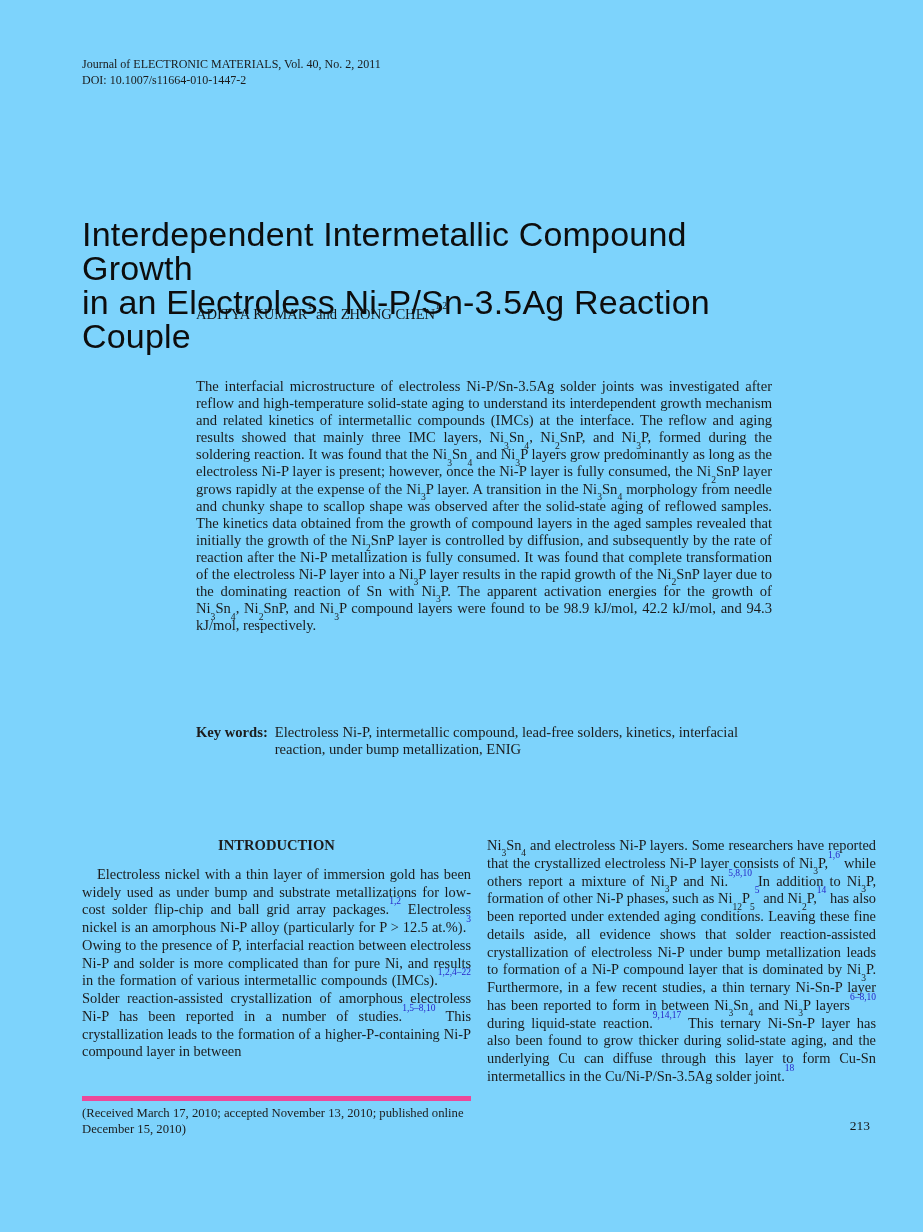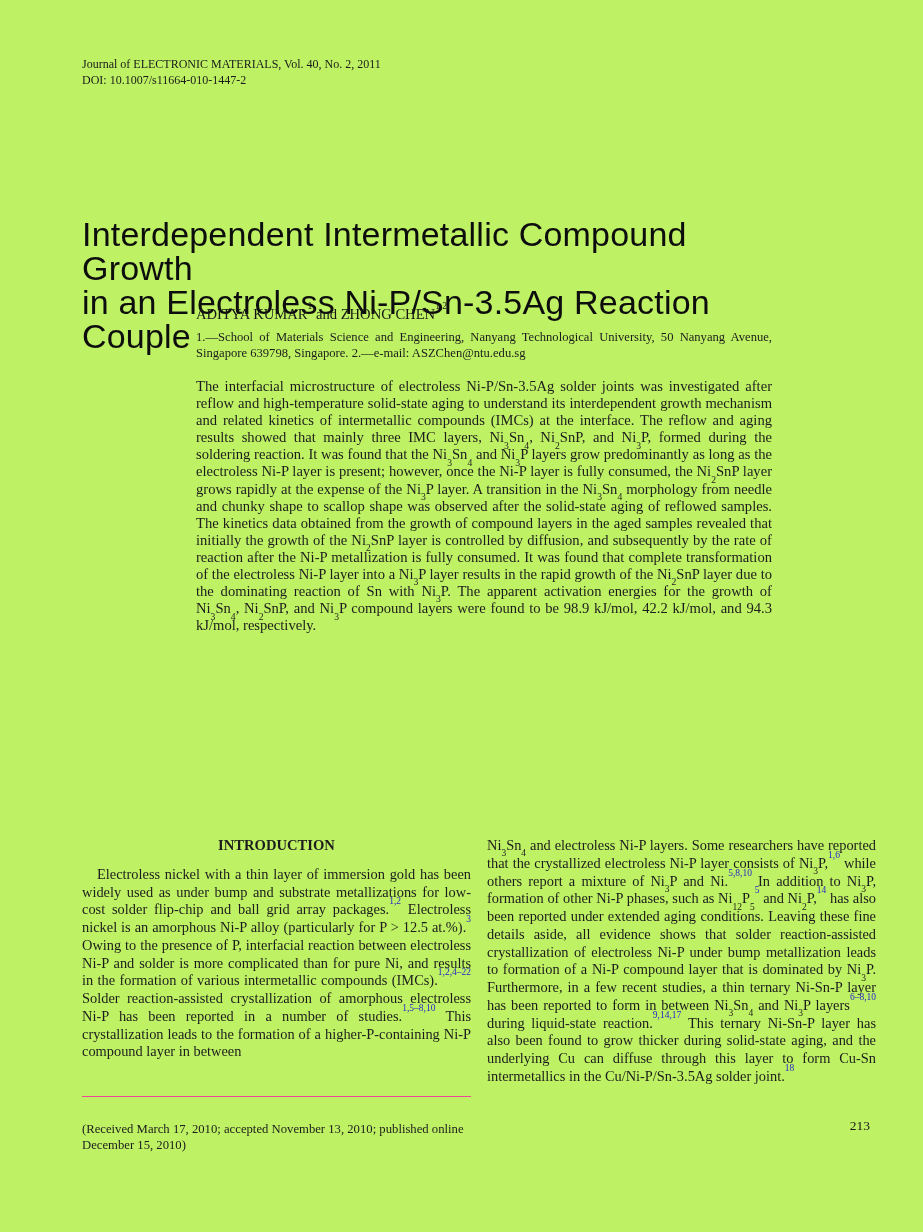--- a/index.html
+++ b/index.html
@@ -1,17 +1,17 @@
 <!DOCTYPE html>
 <html><head>
 <meta charset="utf-8">
 <style>
   html,body { margin:0; padding:0; background:#ffffff; }
   .page {
-    position:relative; width:923px; height:1232px; background:#bef264;
+    position:relative; width:923px; height:1232px; background:#7dd3fc;
     font-family:"Liberation Serif", serif; color:#1c1c1c; overflow:hidden;
   }
   
   .header { position:absolute; left:82px; top:57px; font-size:12px; line-height:15.5px; color:#1a1a1a; }
   
   .title {
     position:absolute; left:82px; top:194px; width:680px;
     font-family:"Liberation Sans", sans-serif; font-weight:400;
     font-size:34px; line-height:34px; color:#0d0d0d; letter-spacing:0.2px;
   }
@@ -27,21 +27,21 @@
   
   .col { position:absolute; top:816px; width:389px; font-size:14.4px; line-height:17.75px; text-align:justify;margin-top:21px; }
   .col-left { left:82px; }
   .col-right { left:487px; }
   .section-heading { text-align:center; font-weight:bold; font-size:14.6px; margin:0 0 11px 0; }
   .col p { margin:0; }
   .indent { text-indent:15px; }
   
   .footnote {
     position:absolute; left:82px; top:1096px; width:389px;
-    border-top:1px solid #ec4899; padding-top:24px;
+    border-top:5px solid #ec4899; padding-top:4px;
     font-size:12.7px; line-height:16.2px; text-align:left;
   }
   
   .pagenum { position:absolute; right:53px; top:1118px; font-size:13.5px; color:#161616; }
   
   sub { font-size:0.66em; line-height:0; position:relative; top:0.25em; }
   sup { font-size:0.66em; line-height:0; position:relative; top:-0.42em; }
   sup.cite { color:#2626c9; }
 </style>
 </head>
@@ -54,24 +54,27 @@
     <div>DOI: 10.1007/s11664-010-1447-2</div>
   </div>
 
   <h1 class="title">
     <span>Interdependent Intermetallic Compound Growth</span><br>
     <span>in an Electroless Ni-P/Sn-3.5Ag Reaction Couple</span>
   </h1>
 
   <div class="authors">ADITYA KUMAR<sup>1</sup> and ZHONG CHEN<sup>1,2</sup></div>
 
-  <div class="affiliation">1.—School of Materials Science and Engineering, Nanyang Technological University, 50 Nanyang Avenue, Singapore 639798, Singapore. 2.—e-mail: ASZChen@ntu.edu.sg</div>
 
   <div class="abstract">The interfacial microstructure of electroless Ni-P/Sn-3.5Ag solder joints was investigated after reflow and high-temperature solid-state aging to understand its interdependent growth mechanism and related kinetics of intermetallic compounds (IMCs) at the interface. The reflow and aging results showed that mainly three IMC layers, Ni<sub>3</sub>Sn<sub>4</sub>, Ni<sub>2</sub>SnP, and Ni<sub>3</sub>P, formed during the soldering reaction. It was found that the Ni<sub>3</sub>Sn<sub>4</sub> and Ni<sub>3</sub>P layers grow predominantly as long as the electroless Ni-P layer is present; however, once the Ni-P layer is fully consumed, the Ni<sub>2</sub>SnP layer grows rapidly at the expense of the Ni<sub>3</sub>P layer. A transition in the Ni<sub>3</sub>Sn<sub>4</sub> morphology from needle and chunky shape to scallop shape was observed after the solid-state aging of reflowed samples. The kinetics data obtained from the growth of compound layers in the aged samples revealed that initially the growth of the Ni<sub>2</sub>SnP layer is controlled by diffusion, and subsequently by the rate of reaction after the Ni-P metallization is fully consumed. It was found that complete transformation of the electroless Ni-P layer into a Ni<sub>3</sub>P layer results in the rapid growth of the Ni<sub>2</sub>SnP layer due to the dominating reaction of Sn with Ni<sub>3</sub>P. The apparent activation energies for the growth of Ni<sub>3</sub>Sn<sub>4</sub>, Ni<sub>2</sub>SnP, and Ni<sub>3</sub>P compound layers were found to be 98.9 kJ/mol, 42.2 kJ/mol, and 94.3 kJ/mol, respectively.</div>
 
+  <div class="keywords">
+    <span class="label">Key words:</span>
+    <span>Electroless Ni-P, intermetallic compound, lead-free solders, kinetics, interfacial reaction, under bump metallization, ENIG</span>
+  </div>
 
   <div class="col col-left">
     <h2 class="section-heading">INTRODUCTION</h2>
     <p class="indent">Electroless nickel with a thin layer of immersion gold has been widely used as under bump and substrate metallizations for low-cost solder flip-chip and ball grid array packages.<sup class="cite">1,2</sup> Electroless nickel is an amorphous Ni-P alloy (particularly for P &gt; 12.5 at.%).<sup class="cite">3</sup> Owing to the presence of P, interfacial reaction between electroless Ni-P and solder is more complicated than for pure Ni, and results in the formation of various intermetallic compounds (IMCs).<sup class="cite">1,2,4–22</sup> Solder reaction-assisted crystallization of amorphous electroless Ni-P has been reported in a number of studies.<sup class="cite">1,5–8,10</sup> This crystallization leads to the formation of a higher-P-containing Ni-P compound layer in between</p>
   </div>
 
   <div class="col col-right">
     <p>Ni<sub>3</sub>Sn<sub>4</sub> and electroless Ni-P layers. Some researchers have reported that the crystallized electroless Ni-P layer consists of Ni<sub>3</sub>P,<sup class="cite">1,6</sup> while others report a mixture of Ni<sub>3</sub>P and Ni.<sup class="cite">5,8,10</sup> In addition to Ni<sub>3</sub>P, formation of other Ni-P phases, such as Ni<sub>12</sub>P<sub>5</sub><sup class="cite">5</sup> and Ni<sub>2</sub>P,<sup class="cite">14</sup> has also been reported under extended aging conditions. Leaving these fine details aside, all evidence shows that solder reaction-assisted crystallization of electroless Ni-P under bump metallization leads to formation of a Ni-P compound layer that is dominated by Ni<sub>3</sub>P. Furthermore, in a few recent studies, a thin ternary Ni-Sn-P layer has been reported to form in between Ni<sub>3</sub>Sn<sub>4</sub> and Ni<sub>3</sub>P layers<sup class="cite">6–8,10</sup> during liquid-state reaction.<sup class="cite">9,14,17</sup> This ternary Ni-Sn-P layer has also been found to grow thicker during solid-state aging, and the underlying Cu can diffuse through this layer to form Cu-Sn intermetallics in the Cu/Ni-P/Sn-3.5Ag solder joint.<sup class="cite">18</sup></p>
   </div>
 

